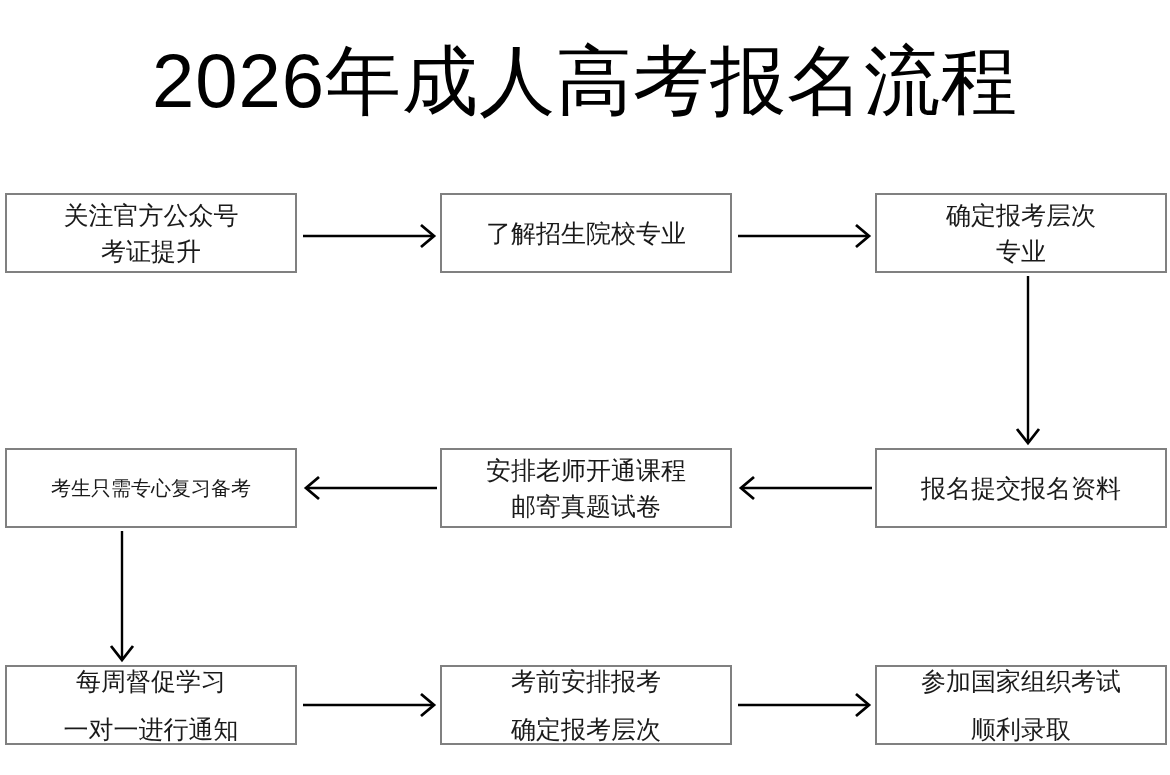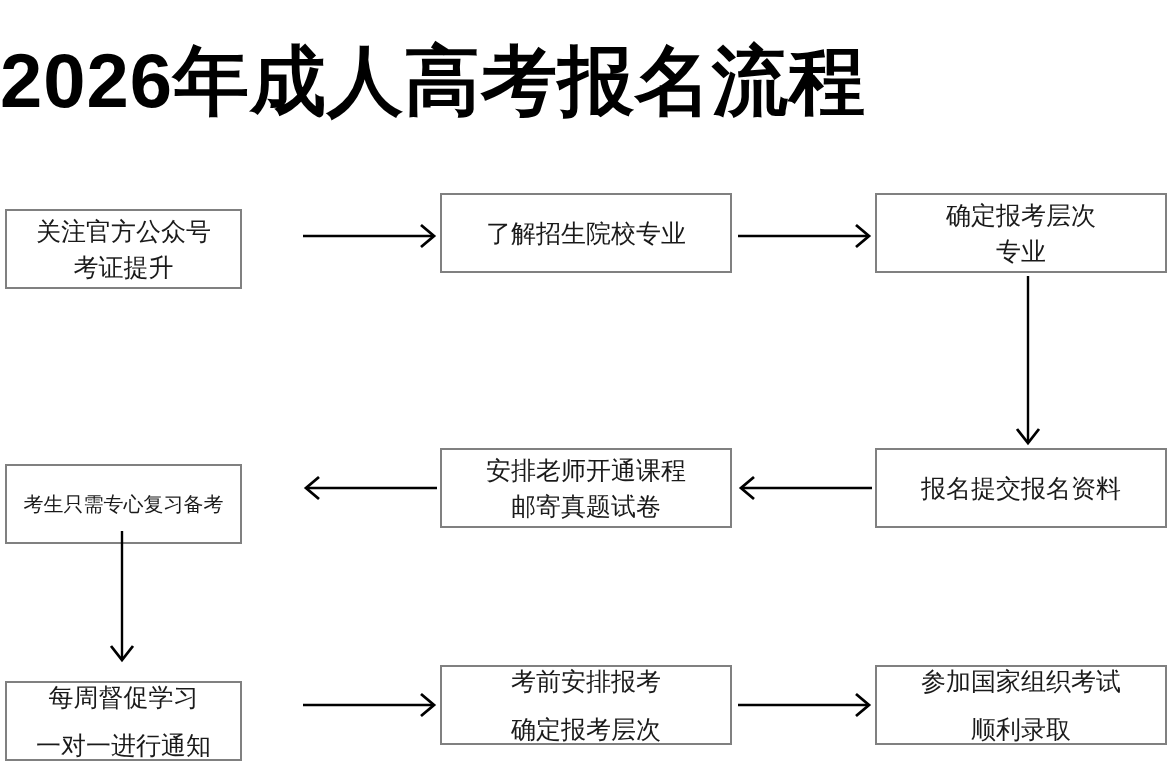--- a/index.html
+++ b/index.html
@@ -19,23 +19,24 @@
     position: absolute;
     inset: 0;
   }
 
   
   .chart-title {
     position: absolute;
     left: 0;
     top: 34px;
     width: 1170px;
+    text-align: center;
     font-size: 76px;
     line-height: 94px;
-    font-weight: bold;
+    font-weight: normal;
     color: #000000;
     letter-spacing: 1px;
     white-space: nowrap;
   }
 
   
   .node {
     position: absolute;
     box-sizing: border-box;
     border: 2px solid #808080;
@@ -52,21 +53,21 @@
     white-space: nowrap;
   }
   .node .line {
     display: block;
   }
   .node.tight {
     font-size: 20px;
   }
 
   
-  .col-a { left: 5px;   width: 237px; margin-top: 16px; }
+  .col-a { left: 5px;   width: 292px; }
   .col-b { left: 440px; width: 292px; }
   .col-c { left: 875px; width: 292px; }
 
   
   .row-1 { top: 193px; height: 80px; }
   .row-2 { top: 448px; height: 80px; }
   .row-3 { top: 665px; height: 80px; gap: 12px; }
 
   
   .arrow {

